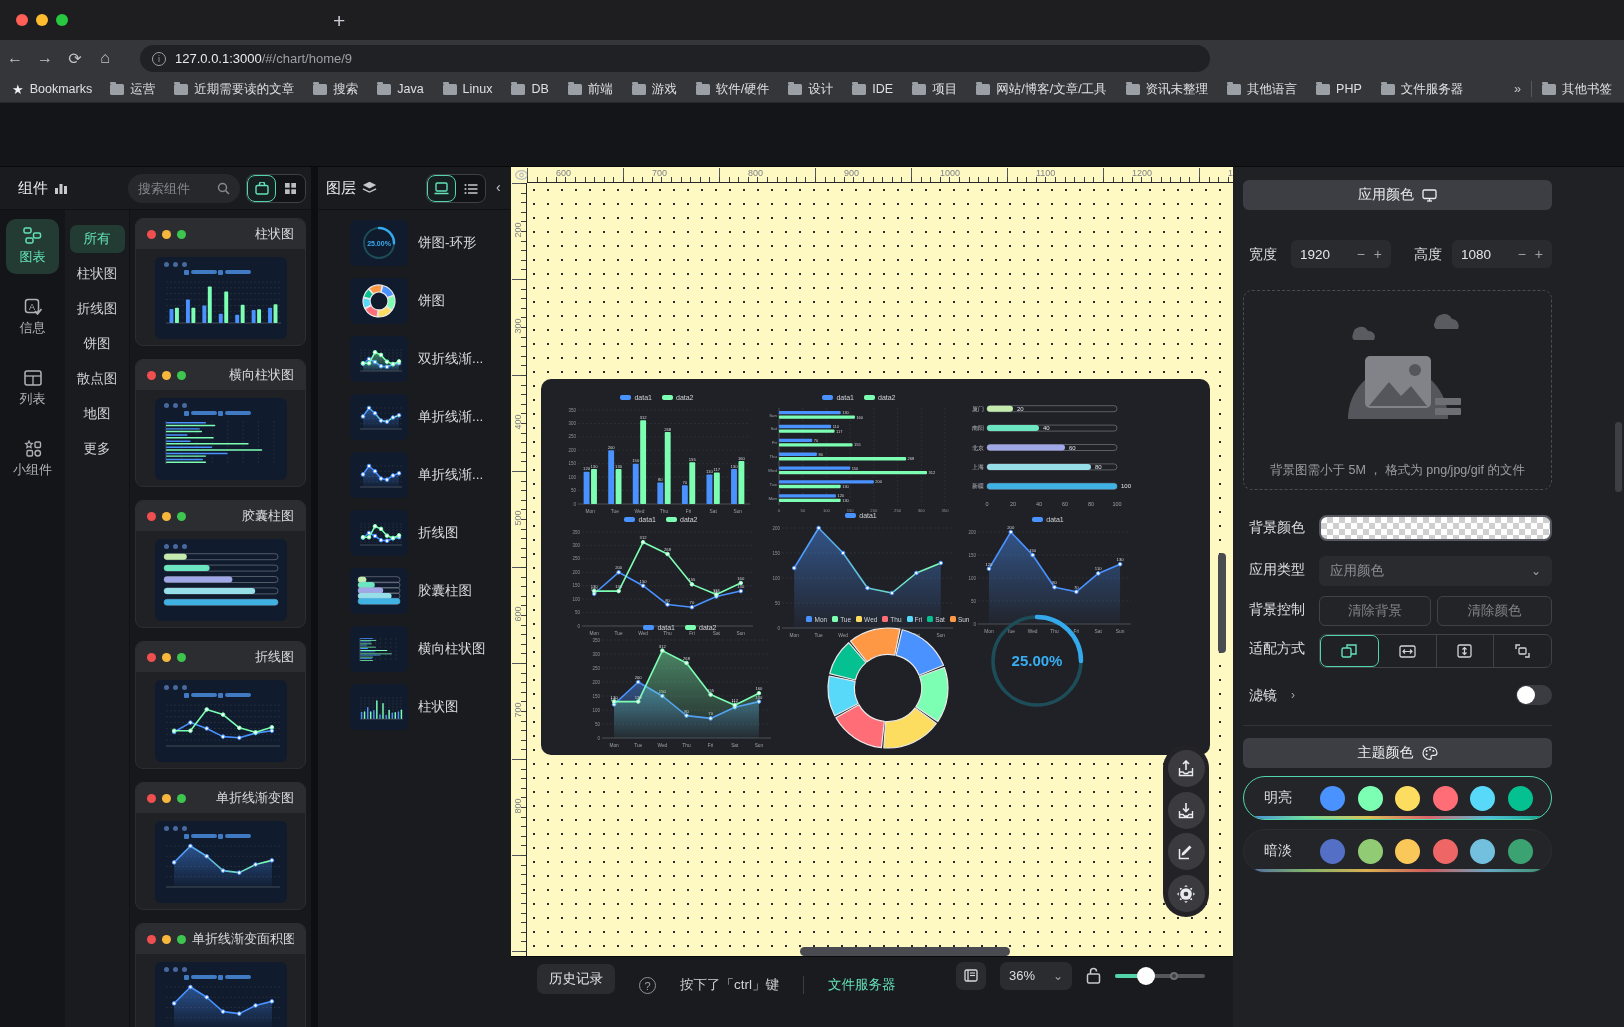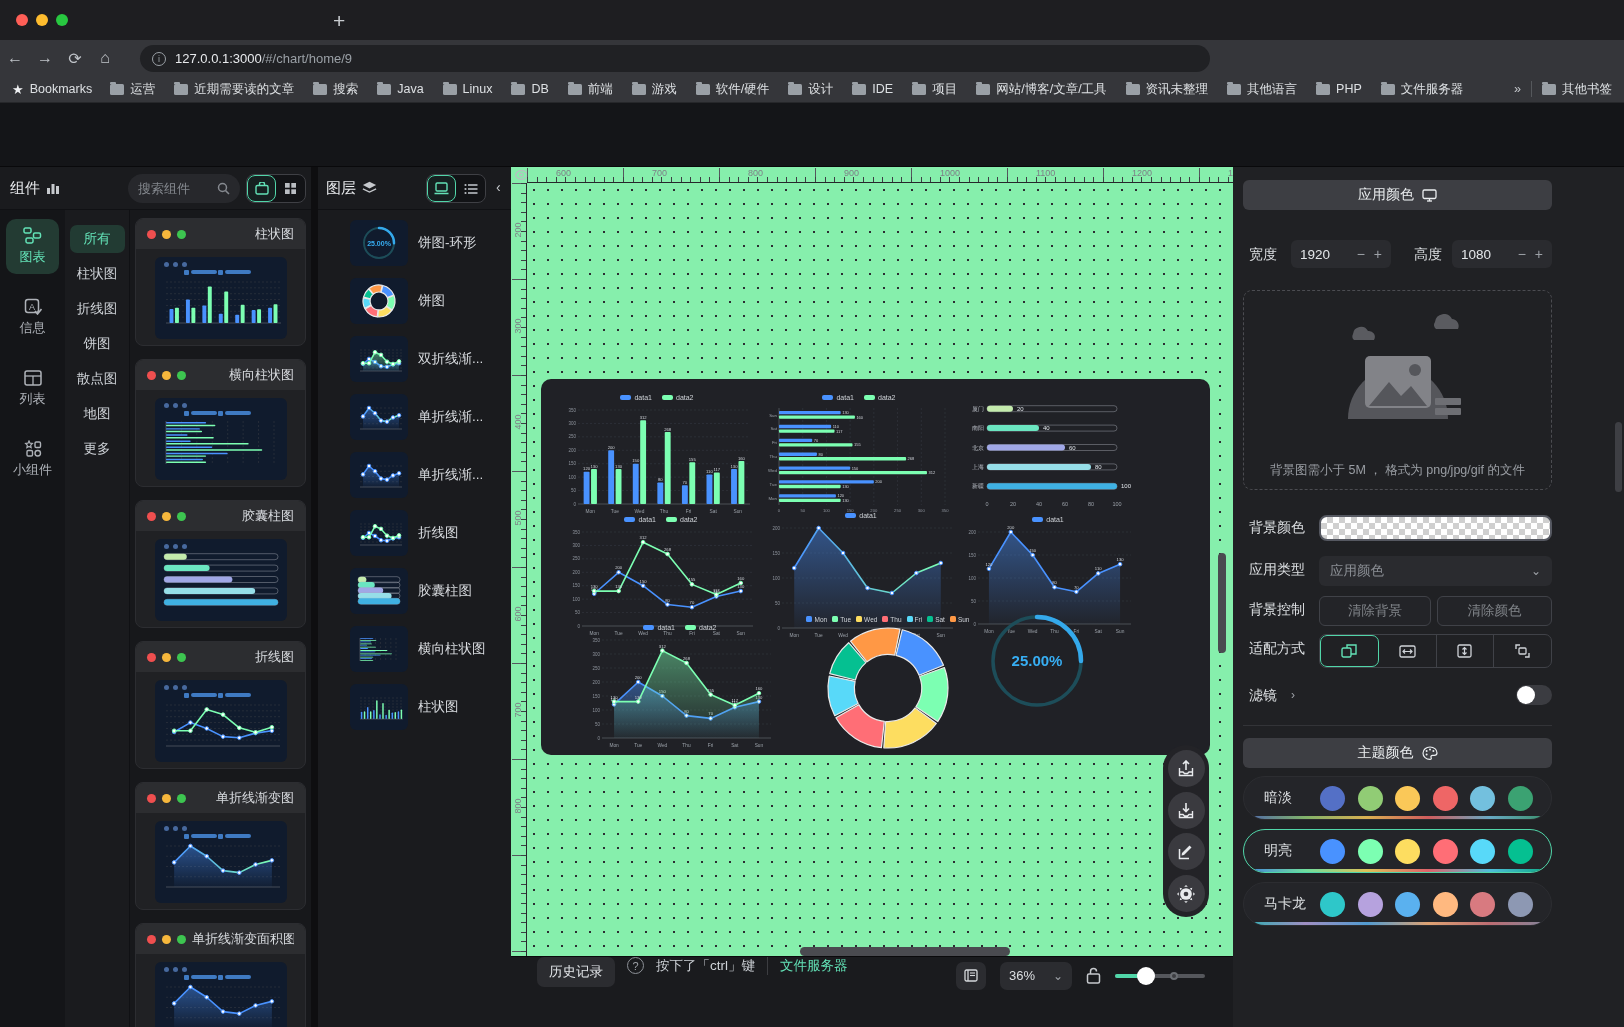--- a/index.html
+++ b/index.html
@@ -46,25 +46,25 @@
   .btn-preview{position:absolute;left:1115px;top:117px;width:72px;height:34px;border:1px solid #5a5c60;border-radius:8px;display:flex;align-items:center;justify-content:center;gap:7px;color:#dcdfe2;font-size:13.5px;background:#1a1b1e;}
   .btn-publish{position:absolute;left:1203px;top:117px;width:88px;height:34px;border:1px solid #51d6a9;border-radius:8px;display:flex;align-items:center;justify-content:center;gap:7px;color:#63e2b7;font-size:13.5px;background:rgba(81,214,169,.06);}
   .tb-right-ic{position:absolute;top:123px;color:#e3e6e9;font-size:16px;}
   .avatar-lg{position:absolute;left:1477px;top:118px;width:31px;height:31px;border-radius:50%;background:radial-gradient(circle at 50% 38%,#fadcc3 55%,#caa287 57%,#8c6b55 100%);}
 
   
   .main{position:absolute;left:0;top:167px;width:1624px;height:860px;background:#0e0e10;}
   .panel{position:absolute;top:0;height:860px;background:#1a1b1e;}
   .cpanel{left:0;width:311px;}
   .lpanel{left:318px;width:193px;}
-  .canvas{position:absolute;left:511px;top:0;width:722px;height:860px;background:#86efac;overflow:hidden;}
+  .canvas{position:absolute;left:511px;top:0;width:722px;height:860px;background:#fef9c3;overflow:hidden;}
   .rpanel{left:1233px;width:391px;background:#202124;}
 
   
-  .cp-head{position:absolute;left:0;top:0;width:311px;height:43px;border-bottom:1px solid #101114;display:flex;align-items:center;padding:0 10px;color:#e9ebee;font-size:15px;gap:6px;}
+  .cp-head{position:absolute;left:0;top:0;width:311px;height:43px;border-bottom:1px solid #101114;display:flex;align-items:center;padding:0 18px;color:#e9ebee;font-size:15px;gap:6px;}
   .search{position:absolute;left:128px;top:7px;width:112px;height:29px;background:#27282c;border-radius:15px;display:flex;align-items:center;padding:0 10px;color:#85898f;font-size:13px;justify-content:space-between;}
   .segg{position:absolute;top:7px;height:29px;border:1px solid #3f4045;border-radius:8px;display:flex;overflow:hidden;background:#121316;}
   .cp-seg{left:246px;}
   .segg .cell{width:29px;height:27px;display:flex;align-items:center;justify-content:center;color:#b9bdc2;}
   .segg .cell.sel{border:1px solid #51d6a9;border-radius:8px;color:#63e2b7;background:rgba(81,214,169,.07);}
   .rail{position:absolute;left:0;top:43px;width:65px;height:817px;background:#141518;padding-top:9px;}
   .rail-tab{width:53px;height:55px;margin:0 auto 16px;border-radius:10px;display:flex;flex-direction:column;align-items:center;justify-content:center;gap:4px;color:#aeb2b8;font-size:13px;}
   .rail-tab.sel{background:#233b33;color:#63e2b7;}
   .cats{position:absolute;left:65px;top:43px;width:65px;height:817px;background:#1a1b1e;padding-top:15px;border-right:1px solid #101114;}
   .cat{width:55px;height:28px;margin:0 auto 7px;display:flex;align-items:center;justify-content:center;color:#cfd3d8;font-size:13.5px;border-radius:7px;}
@@ -110,21 +110,21 @@
   .clg-sw{width:11px;height:5px;border-radius:2px;display:block;}
   .pielegend{gap:5px;}
   .pielegend .clg-item{font-size:6.5px;gap:2px;}
   .pielegend .clg-sw{width:6px;height:6px;border-radius:1.5px;}
   .cwrap{flex:1;}
   .fab-rail{position:absolute;left:652px;top:578px;width:46px;height:172px;background:#232327;border-radius:23px;display:flex;flex-direction:column;align-items:center;justify-content:space-evenly;}
   .fab{width:37px;height:37px;border-radius:50%;background:#3a3a3f;display:flex;align-items:center;justify-content:center;color:#e8eaed;}
   .hscroll{position:absolute;left:289px;top:780px;width:210px;height:9px;border-radius:5px;background:#4a4b50;}
   .vscroll{position:absolute;left:707px;top:386px;width:8px;height:100px;border-radius:4px;background:#4a4b50;}
   .statusbar{position:absolute;left:0;top:789px;width:722px;height:71px;background:#1a1b1e;border-top:1px solid #0a0a0c;}
-  .sb-row{position:absolute;left:0;top:0;width:722px;height:37px;display:flex;align-items:flex-start;padding-left:26px;gap:12px;color:#cfd3d8;font-size:13.5px;}
+  .sb-row{position:absolute;left:0;top:0;width:722px;height:37px;display:flex;align-items:flex-end;padding-left:26px;gap:24px;color:#cfd3d8;font-size:13.5px;}
   .hist{background:#2b2c30;border-radius:7px;padding:6px 12px;color:#e3e6e9;}
   .qmark{width:17px;height:17px;border:1.4px solid #8d9197;border-radius:50%;color:#9da1a7;font-size:11px;display:flex;align-items:center;justify-content:center;}
   .sb-sep{width:1px;height:18px;background:#3c3d41;}
   .sync{color:#63e2b7;}
   .sb-right{position:absolute;right:28px;top:0;height:37px;display:flex;align-items:center;gap:14px;}
   .sb-ic-btn{width:30px;height:28px;background:#2b2c30;border-radius:7px;display:flex;align-items:center;justify-content:center;color:#d5d8db;}
   .zoom-sel{width:72px;height:28px;background:#2b2c30;border-radius:7px;display:flex;align-items:center;justify-content:space-between;padding:0 9px;color:#dcdfe2;font-size:13px;}
   .slider{position:relative;width:90px;height:4px;background:#55575c;border-radius:2px;}
   .slider .fill{position:absolute;left:0;top:0;height:4px;width:30px;background:#51d6a9;border-radius:2px;}
   .slider .knob{position:absolute;left:22px;top:-7px;width:18px;height:18px;border-radius:50%;background:#fff;}
@@ -1542,53 +1542,41 @@
         <span>主题颜色</span>
         <svg width="16" height="14" viewBox="0 0 16 14">
             <path d="M8 1 a7 6.2 0 1 0 0 12.4 c1.4 0 1.6-1 1.1-1.8 c-.6-1 .1-2.2 1.4-2.2 h1.8 c1.5 0 2.7-1 2.7-2.4 C15 3.4 11.9 1 8 1 Z" fill="none" stroke="#eceff1" stroke-width="1.2"></path>
             <circle cx="4.6" cy="5" r="1" fill="#eceff1"></circle>
             <circle cx="8" cy="3.6" r="1" fill="#eceff1"></circle>
             <circle cx="11.4" cy="5" r="1" fill="#eceff1"></circle>
             <circle cx="4.6" cy="8.6" r="1" fill="#eceff1"></circle>
           </svg>
       </div>
       <div class="theme-list">
+          <div class="theme-row sel">
+            <span class="theme-name">明亮</span>
+            <div class="theme-dots">
+              <span class="theme-dot" style="background: rgb(73, 146, 255);"></span>
+              <span class="theme-dot" style="background: rgb(124, 255, 178);"></span>
+              <span class="theme-dot" style="background: rgb(253, 221, 96);"></span>
+              <span class="theme-dot" style="background: rgb(255, 110, 118);"></span>
+              <span class="theme-dot" style="background: rgb(88, 217, 249);"></span>
+              <span class="theme-dot" style="background: rgb(5, 192, 145);"></span>
+            </div>
+            <div class="theme-grad" style="background: linear-gradient(90deg, rgb(73, 146, 255), rgb(124, 255, 178), rgb(253, 221, 96), rgb(255, 110, 118), rgb(88, 217, 249), rgb(5, 192, 145));"></div>
+          </div>
           <div class="theme-row">
             <span class="theme-name">暗淡</span>
             <div class="theme-dots">
               <span class="theme-dot" style="background: rgb(84, 112, 198);"></span>
               <span class="theme-dot" style="background: rgb(145, 204, 117);"></span>
               <span class="theme-dot" style="background: rgb(250, 200, 88);"></span>
               <span class="theme-dot" style="background: rgb(238, 102, 102);"></span>
               <span class="theme-dot" style="background: rgb(115, 192, 222);"></span>
               <span class="theme-dot" style="background: rgb(59, 162, 114);"></span>
             </div>
             <div class="theme-grad" style="background: linear-gradient(90deg, rgb(84, 112, 198), rgb(145, 204, 117), rgb(250, 200, 88), rgb(238, 102, 102), rgb(115, 192, 222), rgb(59, 162, 114));"></div>
           </div>
-          <div class="theme-row sel">
-            <span class="theme-name">明亮</span>
-            <div class="theme-dots">
-              <span class="theme-dot" style="background: rgb(73, 146, 255);"></span>
-              <span class="theme-dot" style="background: rgb(124, 255, 178);"></span>
-              <span class="theme-dot" style="background: rgb(253, 221, 96);"></span>
-              <span class="theme-dot" style="background: rgb(255, 110, 118);"></span>
-              <span class="theme-dot" style="background: rgb(88, 217, 249);"></span>
-              <span class="theme-dot" style="background: rgb(5, 192, 145);"></span>
-            </div>
-            <div class="theme-grad" style="background: linear-gradient(90deg, rgb(73, 146, 255), rgb(124, 255, 178), rgb(253, 221, 96), rgb(255, 110, 118), rgb(88, 217, 249), rgb(5, 192, 145));"></div>
-          </div>
-          <div class="theme-row">
-            <span class="theme-name">马卡龙</span>
-            <div class="theme-dots">
-              <span class="theme-dot" style="background: rgb(46, 199, 201);"></span>
-              <span class="theme-dot" style="background: rgb(182, 162, 222);"></span>
-              <span class="theme-dot" style="background: rgb(90, 177, 239);"></span>
-              <span class="theme-dot" style="background: rgb(255, 185, 128);"></span>
-              <span class="theme-dot" style="background: rgb(216, 122, 128);"></span>
-              <span class="theme-dot" style="background: rgb(141, 152, 179);"></span>
-            </div>
-            <div class="theme-grad" style="background: linear-gradient(90deg, rgb(46, 199, 201), rgb(182, 162, 222), rgb(90, 177, 239), rgb(255, 185, 128), rgb(216, 122, 128), rgb(141, 152, 179));"></div>
-          </div>
         </div>
       <div class="rp-scroll"></div>
     </aside>
   </div>
 </div>
 
 </body></html>

